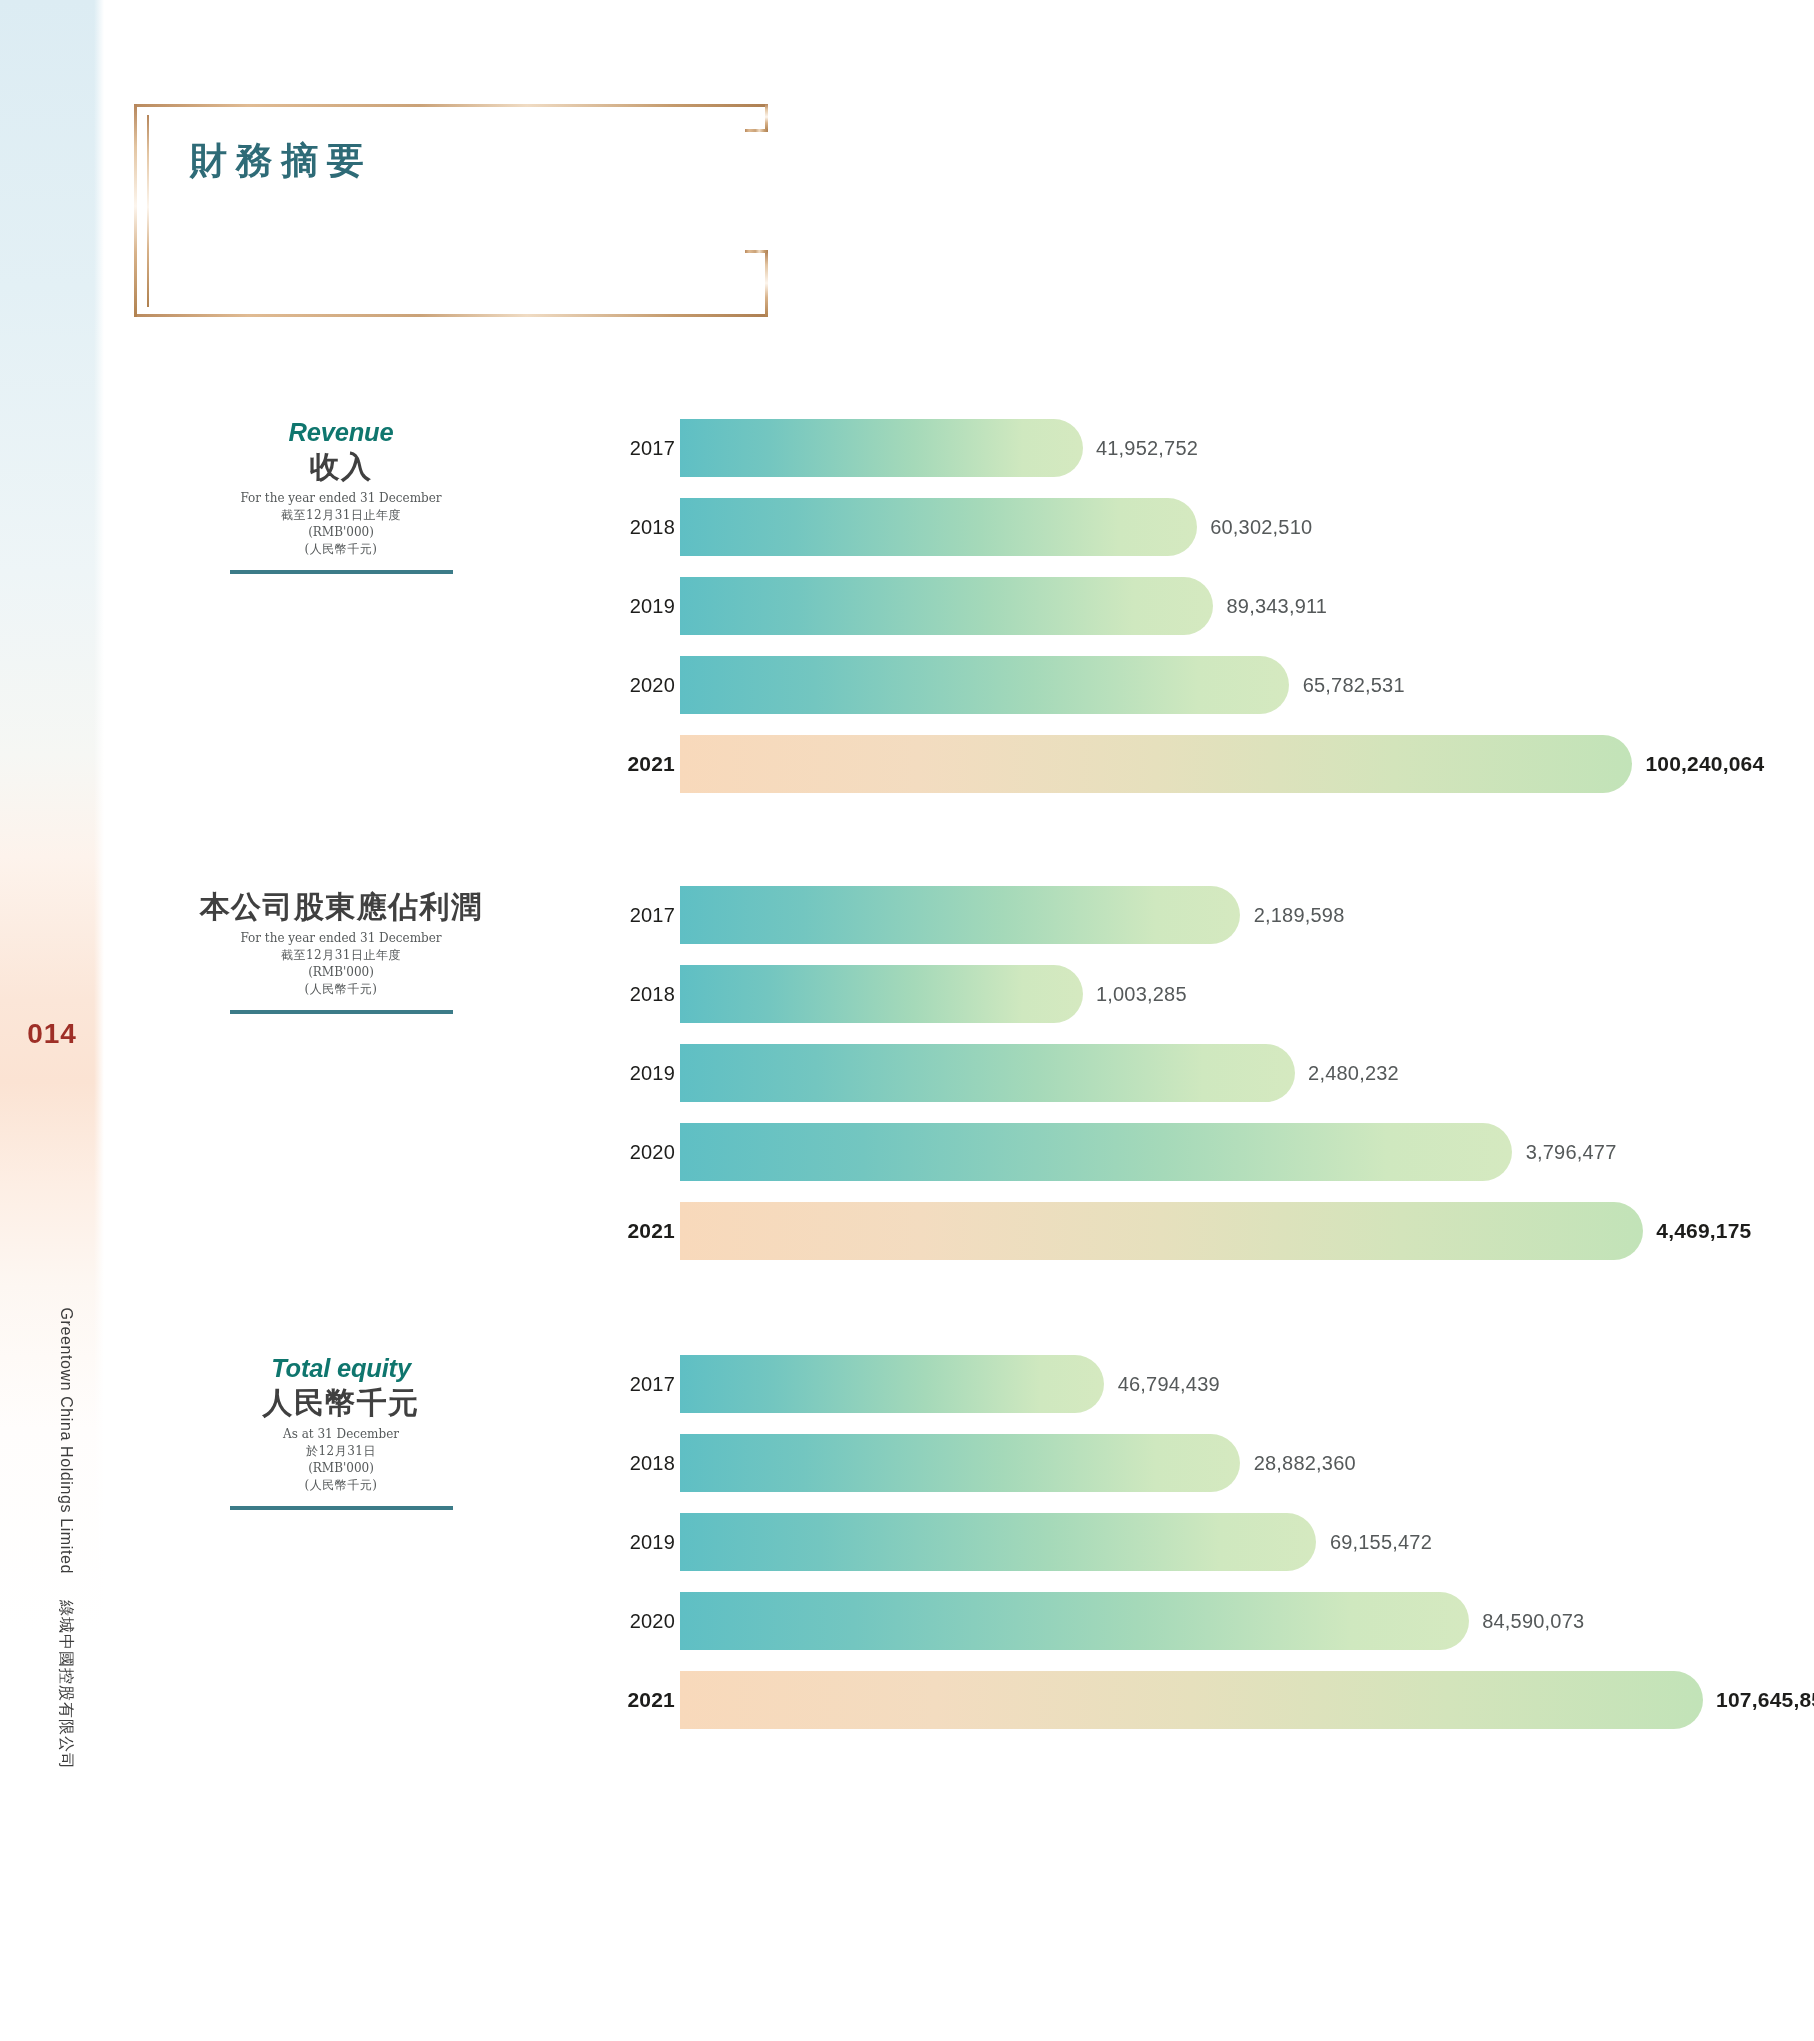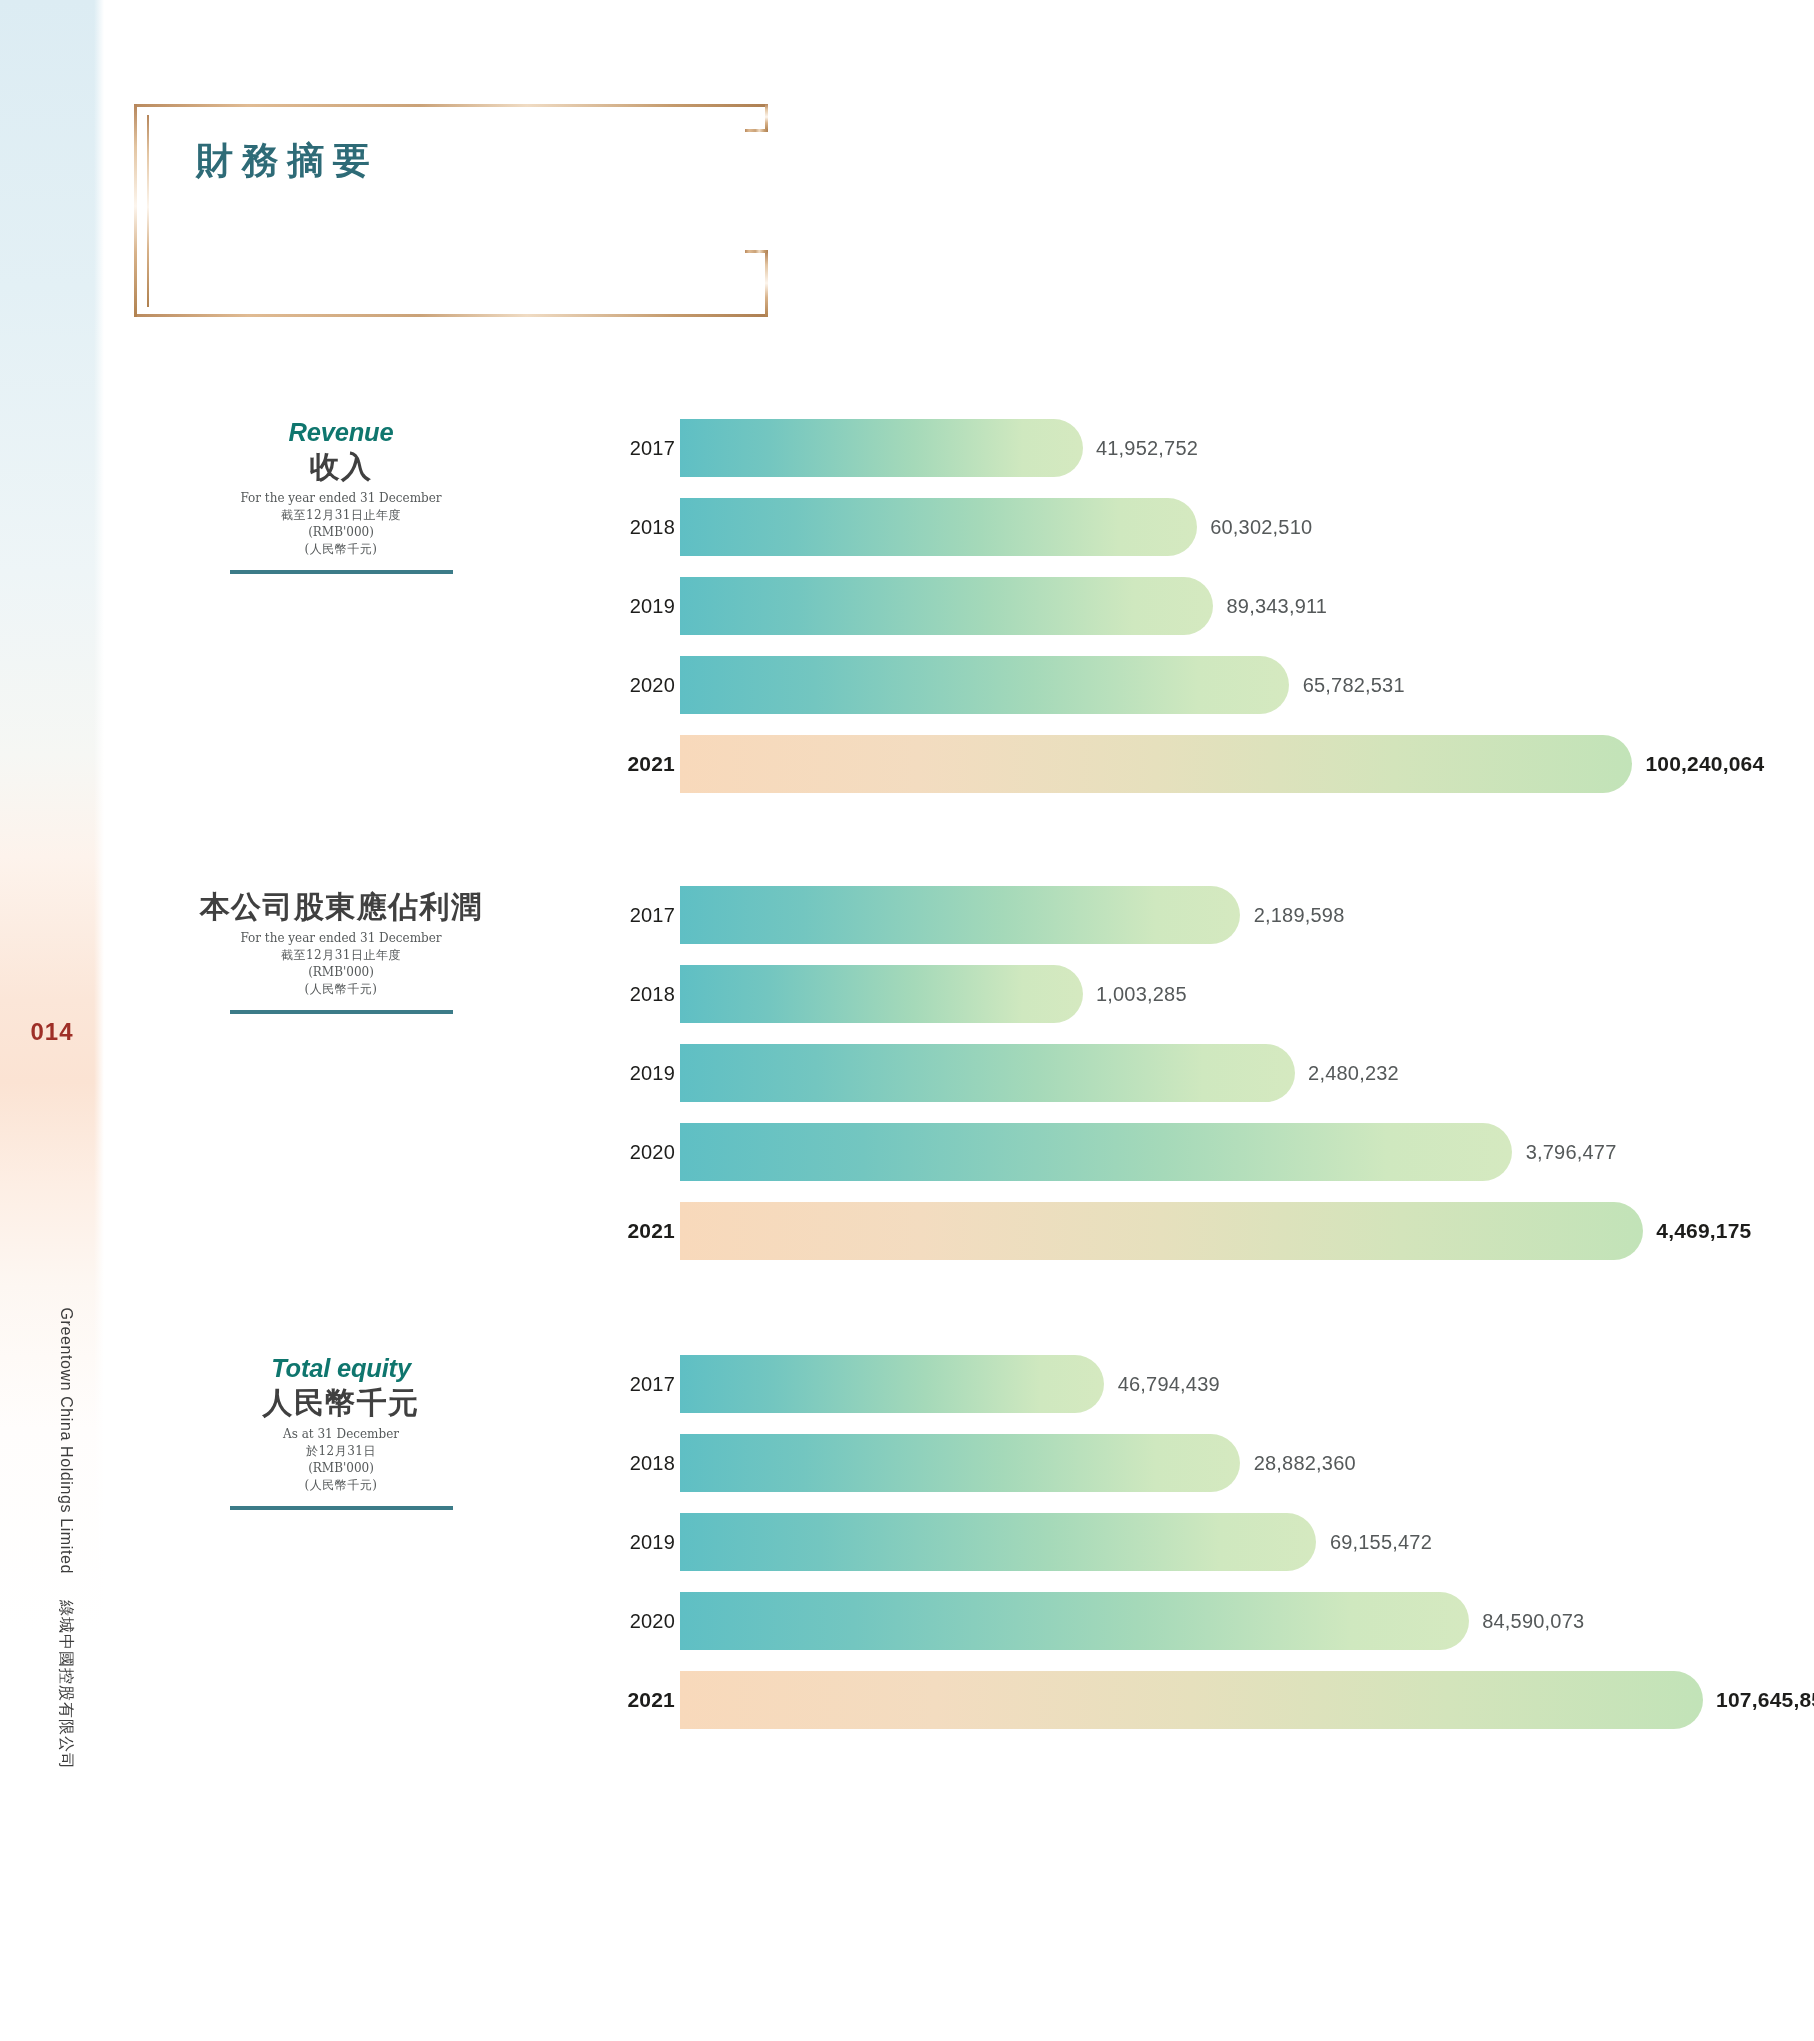--- a/index.html
+++ b/index.html
@@ -25,21 +25,21 @@
       #fffdfc 70%,
       #ffffff 80%,
       #ffffff 100%);
   }
   #edge-strip:after{
     content:"";position:absolute;right:0;top:0;width:9.6px;height:100%;
     background:linear-gradient(to right,rgba(255,255,255,0),#ffffff);
   }
   #page-number{
     position:absolute;left:0;top:1018px;width:104px;text-align:center;
-    font-size:24px;font-weight:bold;color:#9e2f27;letter-spacing:1px;
+    font-size:28px;font-weight:bold;color:#9e2f27;letter-spacing:1px;
   }
   #vertical-brand{
     position:absolute;left:-204px;top:1566px;width:538px;
     transform:rotate(90deg);transform-origin:center center;
     font-size:16px;color:#3c3c3c;letter-spacing:0.6px;white-space:nowrap;
     text-align:left;
   }
   #vertical-brand .cn{margin-left:21px;letter-spacing:1px;}
 
   
@@ -50,21 +50,21 @@
   #frame-top{left:0;top:0;width:634px;height:2.9px;}
   #frame-bottom{left:0;top:210px;width:634px;height:2.9px;}
   #frame-left-outer{left:0;top:0;width:2.9px;height:213px;}
   #frame-left-inner{left:12.5px;top:10.6px;width:2.9px;height:192px;}
   #frame-right-upper{left:631px;top:0;width:2.9px;height:27px;}
   #frame-right-lower{left:631px;top:148px;width:2.9px;height:65px;}
   #frame-stub-upper{left:611px;top:25px;width:23px;height:2.9px;}
   #frame-stub-lower{left:611px;top:146px;width:23px;height:2.9px;}
 
   #title-cn{
-    position:absolute;left:62px;top:32px;
+    position:absolute;left:56px;top:32px;
     font-family:"DejaVu Serif","Liberation Serif",serif;
     font-size:37px;font-weight:bold;color:#2e6b77;letter-spacing:8.6px;
   }
   #title-en{
     position:absolute;left:51px;top:86px;
     font-size:50px;font-weight:normal;color:#9e2f27;letter-spacing:-0.2px;
   }
 
   
   .section{position:absolute;left:0;width:1815px;}

